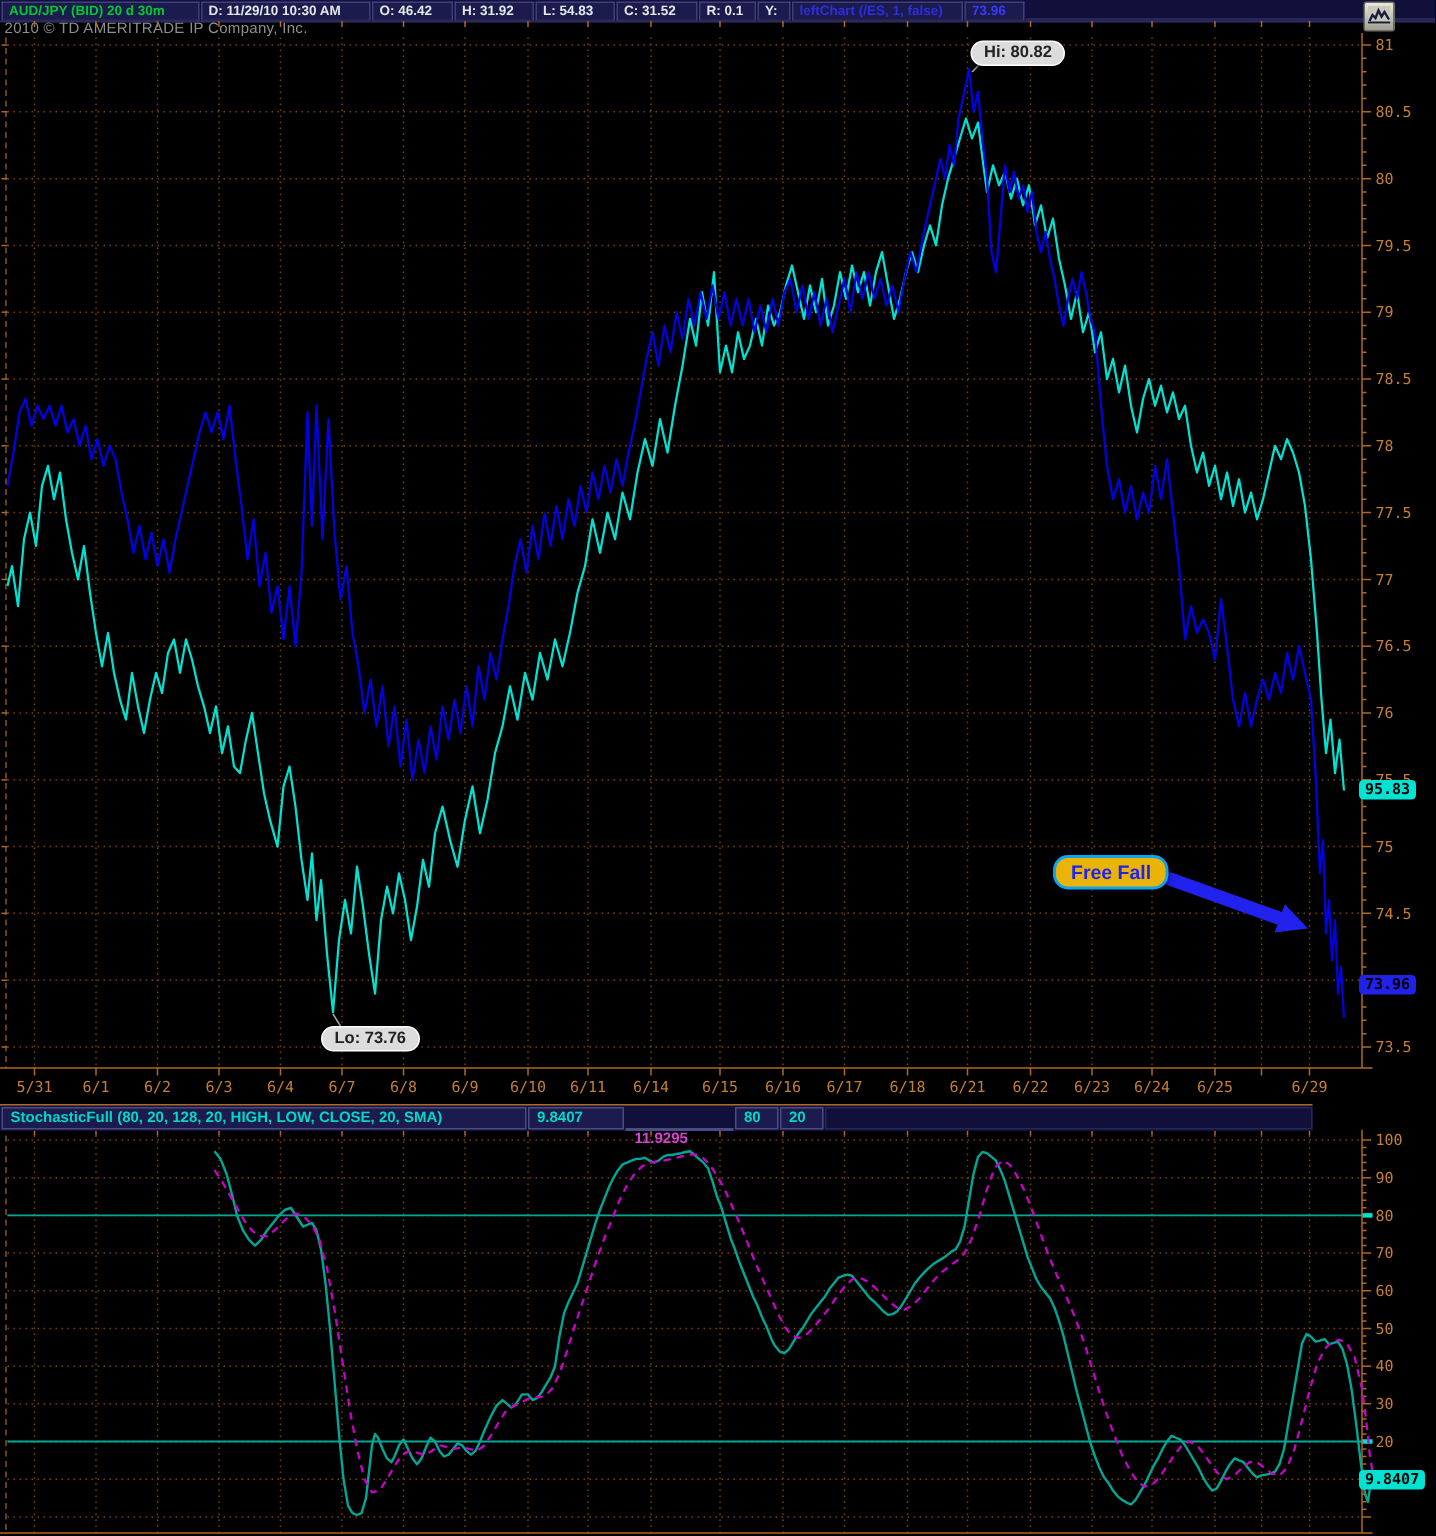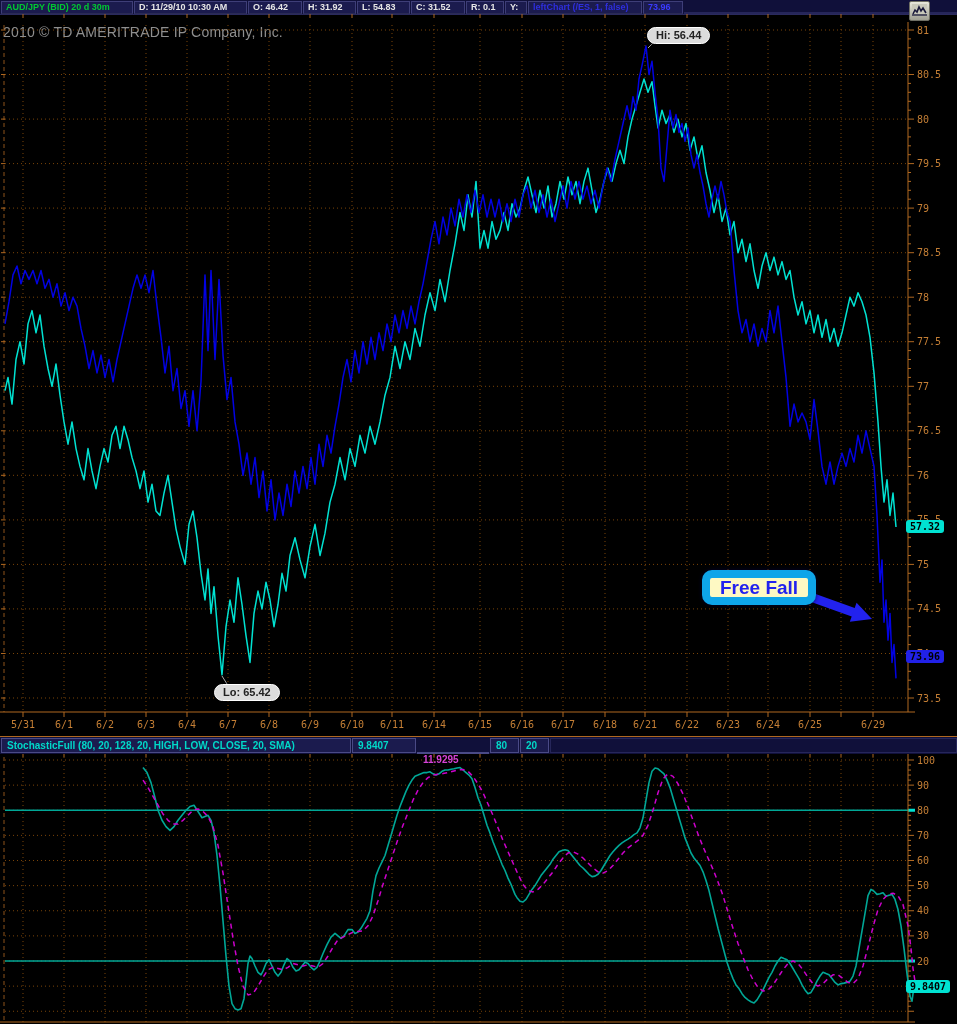--- a/index.html
+++ b/index.html
@@ -11,43 +11,43 @@
   .hcell{background:#1B1B4E;border:1px solid #3E3E78;border-bottom-color:#2A2A55;
          color:#E6E6E6;font-size:9px;font-weight:bold;line-height:11px;
          padding:0 4px;white-space:nowrap;overflow:hidden;margin:0 0 0 1px;}
   .hcell.sym{color:#00C832;width:122px;}
   .hcell.blue1{color:#2E2EDE;}
   .hcell.blue2{color:#3A3AFF;}
   .hcell.fill{flex:1;background:#15154434;border-color:#26265A;}
   .icon-btn{position:absolute;left:909px;top:1px;width:21px;height:20px;padding:0;
             background:linear-gradient(#E8E8DC,#9F9F93);border:1px solid #6E6E64;
             border-radius:2px;cursor:pointer;display:flex;align-items:center;justify-content:center;}
-  .copyright{position:absolute;left:3px;top:24px;color:#8F8F8F;font-size:14px;
+  .copyright{position:absolute;left:3px;top:14px;color:#8F8F8F;font-size:10px;
              letter-spacing:0.2px;}
   
   #main-svg{position:absolute;left:0;top:14px;}
   #stoch-svg{position:absolute;left:0;top:753px;}
   
-  .sbar{position:absolute;left:0;top:736px;width:957px;height:17px;background:#10103A;
+  .sbar{position:absolute;left:0;top:736px;width:875px;height:17px;background:#10103A;
         border-top:1px solid #B06820;display:flex;align-items:stretch;}
   .scell{background:#1B1B4E;border:1px solid #4A4A86;margin:1px 0 1px 1px;
          font-size:10px;font-weight:bold;line-height:13px;padding:0 5px;white-space:nowrap;}
   .c-cyan{color:#00D8C8;}
   .c-mag{color:#D542D5;margin-top:15px;}
   .scell.fill{flex:1;background:transparent;border-color:#26265A;}
   
   .badge{position:absolute;font-family:"DejaVu Sans Mono",monospace;font-size:10px;
          font-weight:bold;color:#000;padding:1px 4px;border-radius:3px;line-height:11px;}
   .badge.cy{background:#00E2D2;}
   .badge.bl{background:#2121E8;}
   .bubble{position:absolute;background:#DCDCDC;color:#222;font-size:11px;font-weight:bold;
           padding:1px 8px;border-radius:9px;border:1px solid #FFFFFF;
           box-shadow:0 1px 3px rgba(0,0,0,0.9);line-height:13px;white-space:nowrap;}
-  .freefall{position:absolute;background:#fef9c3;color:#2222EE;font-size:19px;font-weight:bold;
-            padding:1px 10px;border:8px solid #0ea5e9;border-radius:10px;line-height:17px;
+  .freefall{position:absolute;background:#eab308;color:#2222EE;font-size:13px;font-weight:bold;
+            padding:1px 10px;border:2px solid #0ea5e9;border-radius:10px;line-height:17px;
             box-shadow:0 0 4px rgba(0,0,60,0.8);cursor:move;white-space:nowrap;}
 </style>
 </head>
 <body>
 
 <div class="screen">
 
   <div class="hbar">
     <div class="hcell sym">AUD/JPY (BID) 20 d 30m</div>
     <div class="hcell" style="width:103px">D: 11/29/10 10:30 AM</div>
@@ -426,22 +426,22 @@
 
   <div class="sbar">
     <div class="scell c-cyan" style="width:338px">StochasticFull (80, 20, 128, 20, HIGH, LOW, CLOSE, 20, SMA)</div>
     <div class="scell c-cyan" style="width:52px">9.8407</div>
     <div class="scell c-mag" style="width:60px">11.9295</div>
     <div class="scell c-cyan" style="width:17px">80</div>
     <div class="scell c-cyan" style="width:17px">20</div>
     <div class="scell fill"></div>
   </div>
 
-  <div class="badge cy" style="left:906px;top:520px;">57.32</div>
+  <div class="badge cy" style="left:906px;top:520px;">95.83</div>
   <div class="badge bl" style="left:906px;top:650px;">73.96</div>
   <div class="badge cy" style="left:906px;top:980px;">9.8407</div>
 
-  <div class="bubble" style="left:647px;top:27px;">Hi: 56.44</div>
-  <div class="bubble" style="left:214px;top:684px;">Lo: 65.42</div>
+  <div class="bubble" style="left:647px;top:27px;">Hi: 80.82</div>
+  <div class="bubble" style="left:214px;top:684px;">Lo: 73.76</div>
 
   <div class="freefall" style="left:702px;top:570px;">Free Fall</div>
 
 </div>
 
 </body></html>

